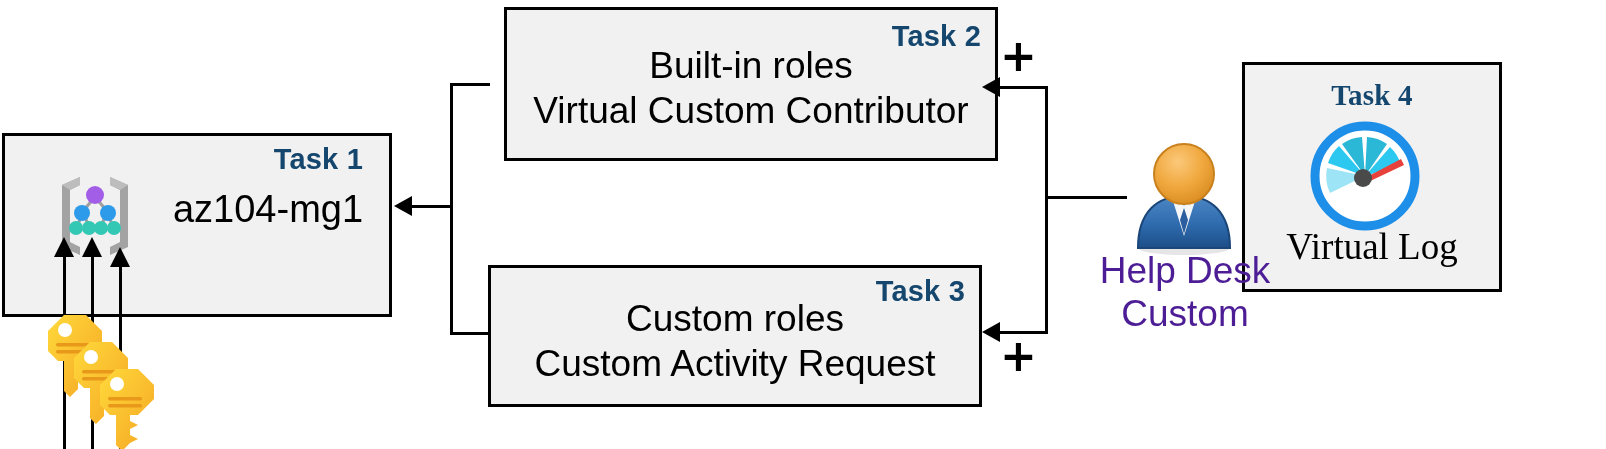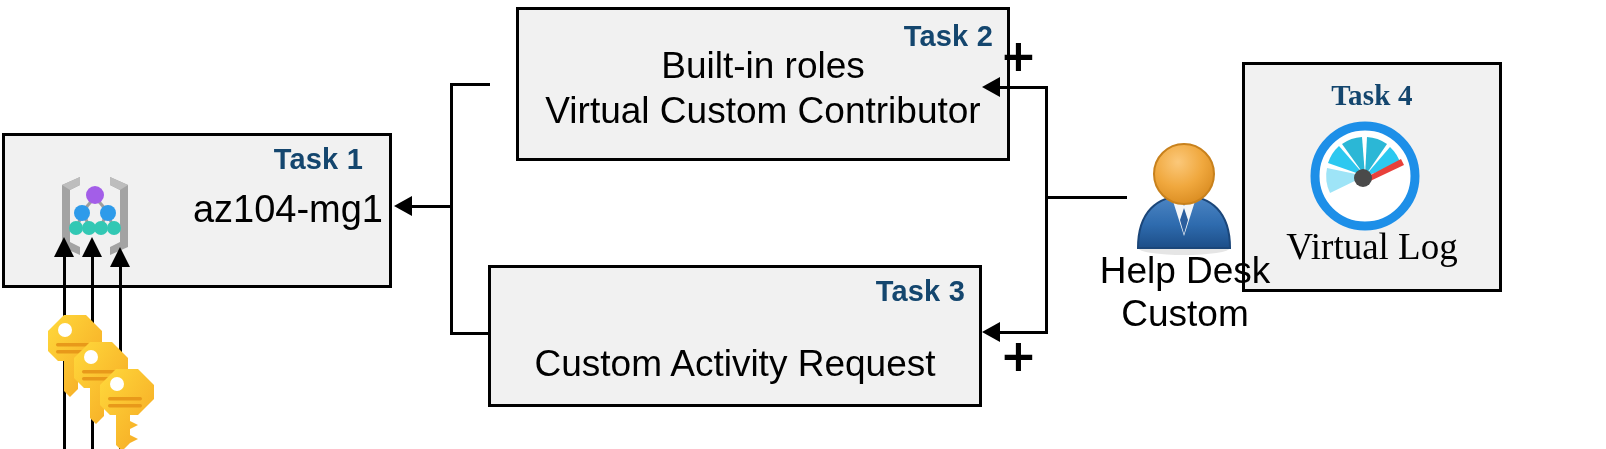--- a/index.html
+++ b/index.html
@@ -34,30 +34,30 @@
     white-space: nowrap;
   }
   .box-text {
     position: absolute;
     color: #000000;
     white-space: nowrap;
     text-align: center;
   }
 
   
-  #task1 { left: 2px; top: 133px; width: 390px; height: 155px; }
+  #task1 { left: 2px; top: 133px; width: 390px; height: 184px; }
   #task1-tag { right: 26px; top: 7px; font-size: 29px; }
   #task1-title {
     left: 148px; top: 52px; width: 230px;
-    font-size: 38px; text-align: right;
+    font-size: 38px; text-align: center;
   }
   #mg-icon { position: absolute; left: 45px; top: 35px; width: 90px; height: 90px; }
 
   
-  #task2 { left: 516px; top: 7px; width: 494px; height: 154px; }
+  #task2 { left: 504px; top: 7px; width: 494px; height: 154px; }
   #task2-tag { right: 14px; top: 10px; font-size: 29px; }
   #task2-line1 { left: 0; top: 35px; width: 100%; font-size: 37px; }
   #task2-line2 { left: 0; top: 80px; width: 100%; font-size: 37px; }
 
   
   #task3 { left: 488px; top: 265px; width: 494px; height: 142px; }
   #task3-tag { right: 14px; top: 7px; font-size: 29px; }
   #task3-line1 { left: 0; top: 30px; width: 100%; font-size: 37px; }
   #task3-line2 { left: 0; top: 75px; width: 100%; font-size: 37px; }
 
@@ -86,21 +86,21 @@
     font-size: 44px;
     font-weight: bold;
     line-height: 1;
     font-family: "DejaVu Sans", sans-serif;
   }
 
   
   #person { position: absolute; left: 1124px; top: 140px; width: 120px; height: 120px; }
   #person-label {
     position: absolute; left: 1075px; top: 250px; width: 220px;
-    text-align: center; font-size: 37px; color: #000000; line-height: 1.15;
+    text-align: center; font-size: 37px; color: #4c1d95; line-height: 1.15;
   }
 
   
   #keys { position: absolute; left: 30px; top: 305px; width: 130px; height: 144px; }
 </style>
 </head>
 <body>
 
 <div id="canvas">
 
@@ -136,20 +136,21 @@
   </div>
 
   <div class="task-box" id="task2">
     <div class="task-tag" id="task2-tag">Task 2</div>
     <div class="box-text" id="task2-line1">Built-in roles</div>
     <div class="box-text" id="task2-line2">Virtual Custom Contributor</div>
   </div>
 
   <div class="task-box" id="task3">
     <div class="task-tag" id="task3-tag">Task 3</div>
+    <div class="box-text" id="task3-line1">Custom roles</div>
     <div class="box-text" id="task3-line2">Custom Activity Request</div>
   </div>
 
   <div class="task-box" id="task4">
     <div class="task-tag" id="task4-tag">Task 4</div>
 
     <svg id="gauge-icon" viewBox="0 0 120 110">
       <circle cx="60" cy="55" r="50" fill="#ffffff" stroke="#1D8FE8" stroke-width="9"></circle>
 
       <g>

